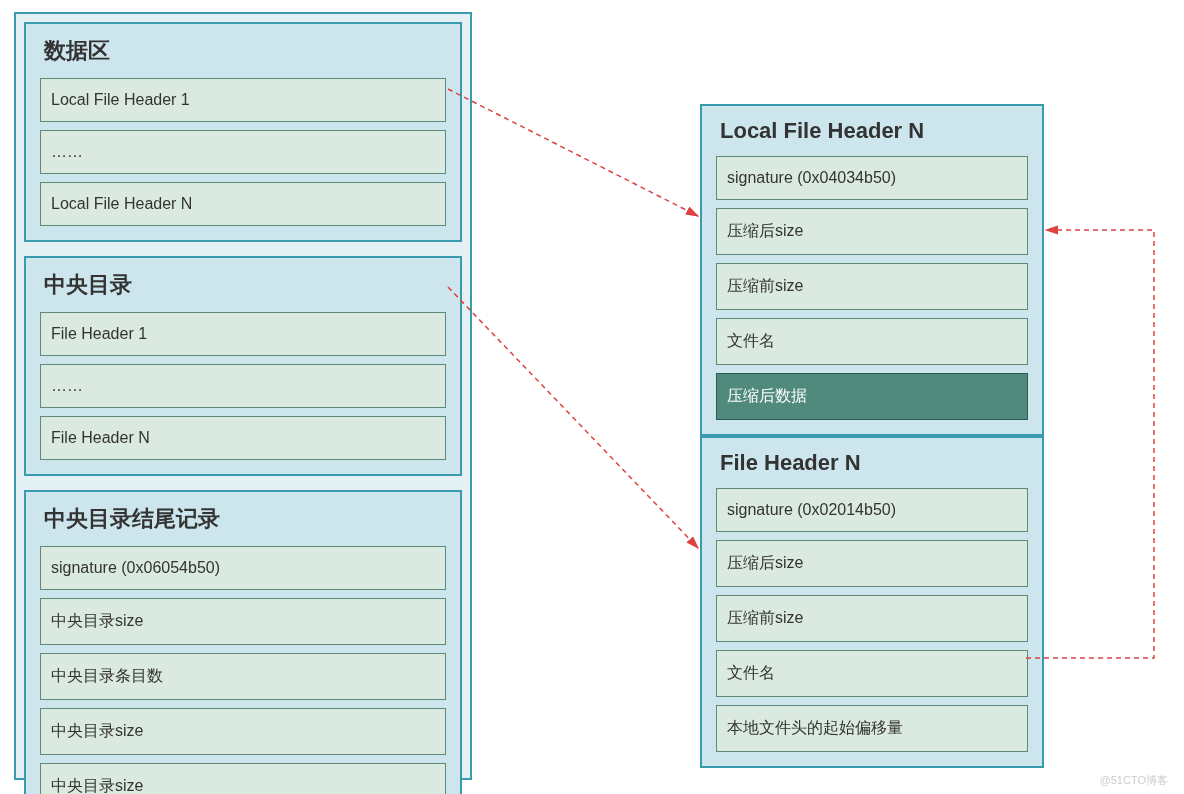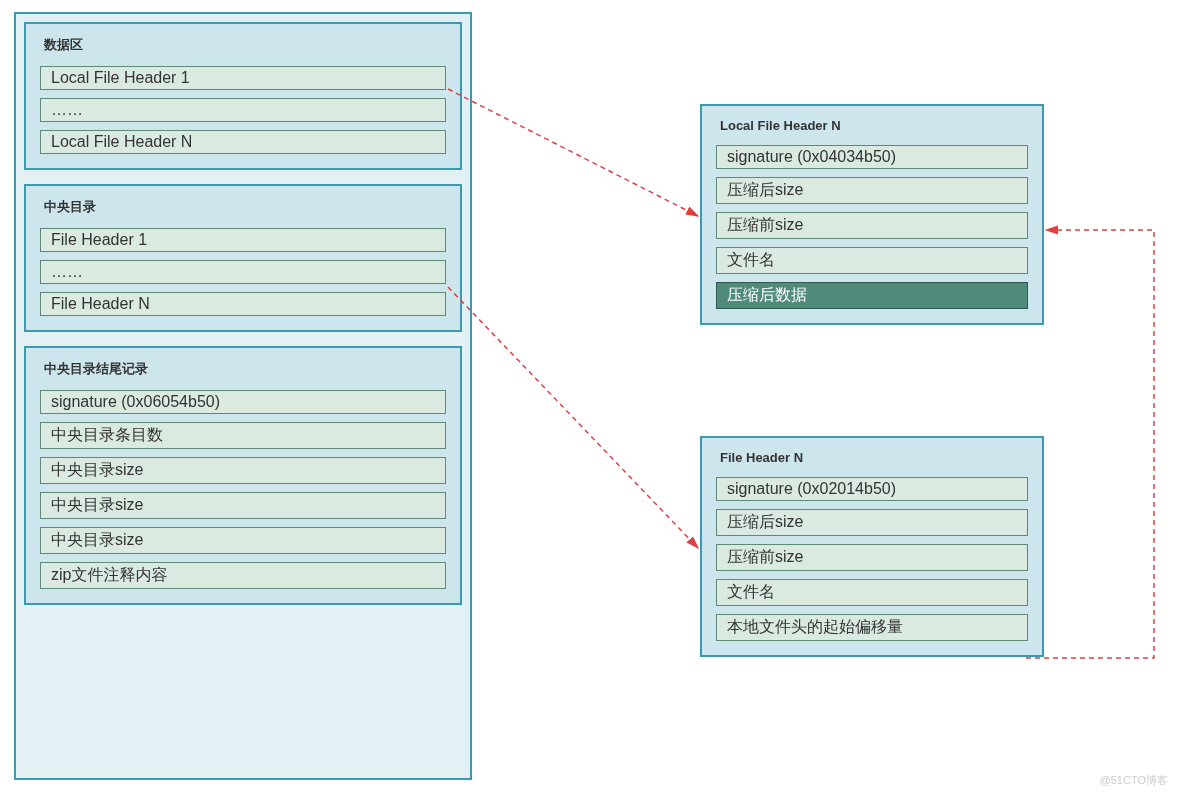--- a/index.html
+++ b/index.html
@@ -13,28 +13,28 @@
     position: relative;
   }
   .panel {
     position: absolute;
     border: 2px solid #3a9bb0;
     background: #cde6ed;
     padding: 10px 14px 14px 14px;
   }
   .panel-title {
     font-weight: 600;
-    font-size: 13px;
+    font-size: 22px;
     margin-bottom: 8px;
     padding: 2px 0 4px 4px;
   }
   .item {
     background: #dbeae0;
     border: 1px solid #5f8a75;
-    padding: 2px 10px;
+    padding: 12px 10px;
     margin-bottom: 8px;
     font-size: 16px;
   }
   .item:last-child { margin-bottom: 0; }
   .item-dark {
     background: #4f8a7c;
     color: #ffffff;
     border: 1px solid #2c5a4c;
   }
   .outer {
@@ -83,22 +83,22 @@
   <div class="inner-panel">
     <div class="panel-title">中央目录</div>
     <div class="item">File Header 1</div>
     <div class="item">……</div>
     <div class="item">File Header N</div>
   </div>
 
   <div class="inner-panel" style="margin-bottom:0;">
     <div class="panel-title">中央目录结尾记录</div>
     <div class="item">signature (0x06054b50)</div>
+    <div class="item">中央目录size</div>
     <div class="item">中央目录条目数</div>
-    <div class="item">中央目录size</div>
     <div class="item">中央目录size</div>
     <div class="item">中央目录size</div>
     <div class="item">zip文件注释内容</div>
   </div>
 
 </div>
 
 <div class="panel" style="left:700px; top:104px; width:344px;">
   <div class="panel-title">Local File Header N</div>
   <div class="item">signature (0x04034b50)</div>

